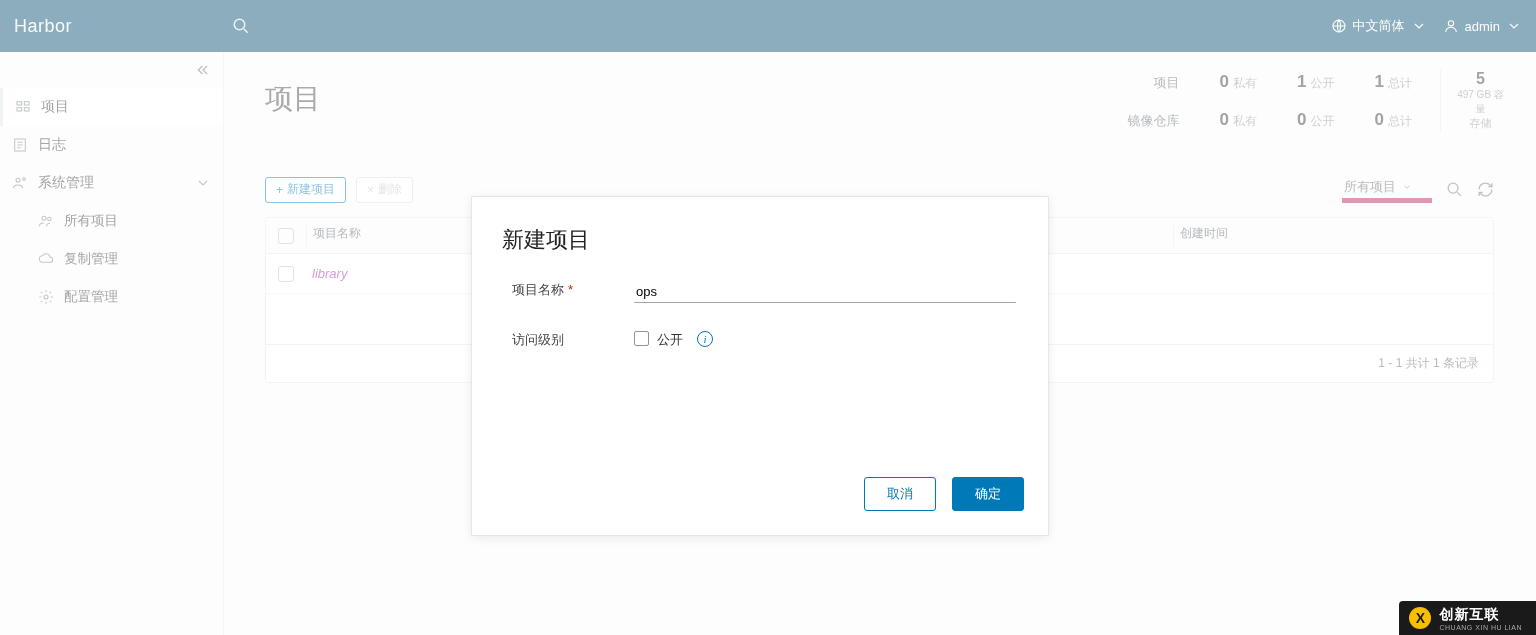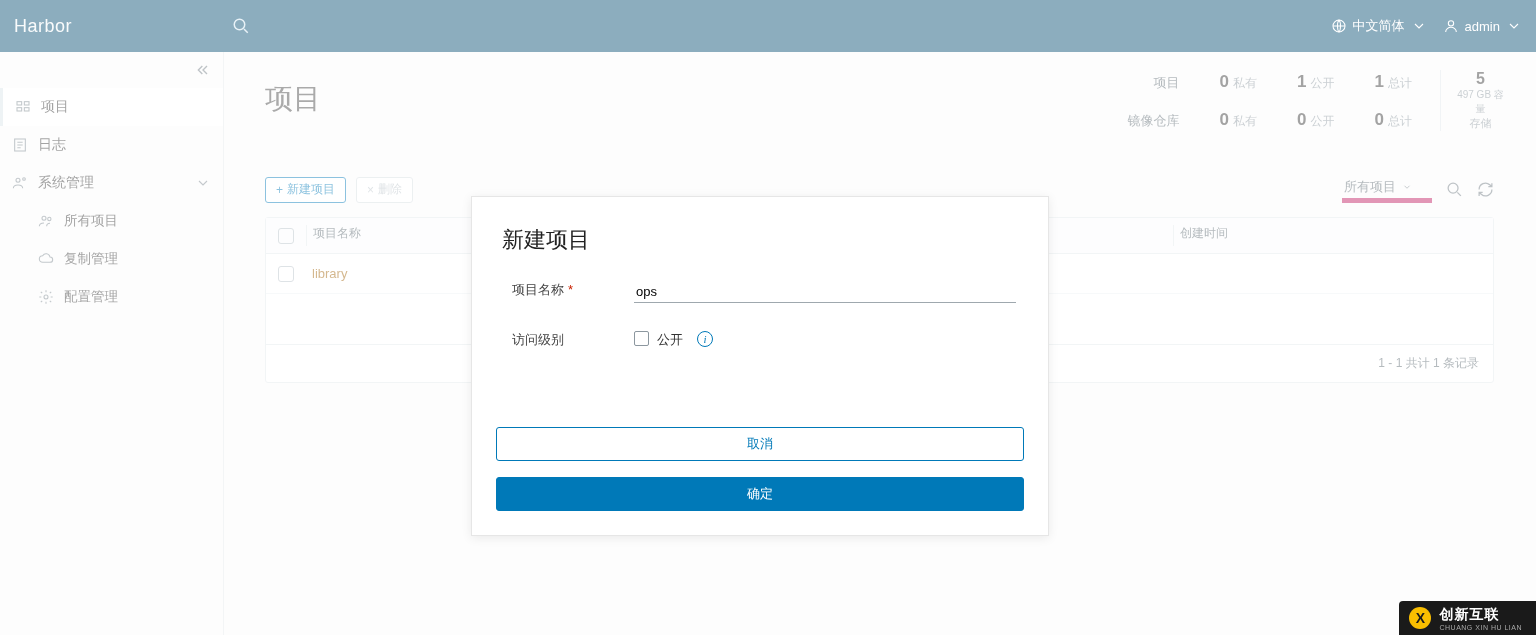--- a/index.html
+++ b/index.html
@@ -44,35 +44,35 @@
   .toolbar .right { margin-left:auto; display:flex; align-items:center; gap:14px; color:#5b6870; }
   .filter { border-bottom:5px solid #be185d; padding:2px 20px 2px 2px; font-size:13px; display:flex; align-items:center; gap:6px; }
   .filter svg { width:10px; height:10px; stroke:#6f7a82; fill:none; stroke-width:2; }
   .tico { width:17px; height:17px; stroke:#6f7a82; fill:none; stroke-width:1.8; cursor:pointer; }
   .table { margin-top:14px; border:1px solid #e3e8eb; border-radius:3px; background:#fff; }
   .thead, .trow { display:grid; grid-template-columns:40px 1fr 200px 220px 300px 20px; align-items:center; font-size:12px; }
   .thead { height:36px; border-bottom:1px solid #e3e8eb; color:#5b6870; background:#fafbfc;}
   .thead > div, .trow > div { padding:0 6px; }
   .thead .divider { border-left:1px solid #e3e8eb; height:60%; align-self:center;}
   .trow { height:40px; border-bottom:1px solid #edf1f3; color:#333; font-size:13px; }
-  .trow a { color:#a16207; text-decoration:none; }
+  .trow a { color:#a21caf; text-decoration:none;font-style:italic; }
   .chk { width:16px; height:16px; border:1px solid #b7c0c7; border-radius:3px; margin:auto; cursor:pointer;}
   .tfoot { height:38px; border-top:1px solid #e3e8eb; display:flex; align-items:center; justify-content:flex-end; font-size:12px; color:#5b6870; padding:0 14px;}
 
   
   .modal { position:absolute; z-index:20; top:196px; left:471px; width:578px; height:340px; background:#fff; box-shadow:0 2px 10px rgba(0,0,0,.08); border:1px solid #e6e6e6; display:flex; flex-direction:column; }
   .modal h2 { font-size:22px; font-weight:500; color:#222; padding:28px 30px 0; }
   .modal .form { padding:26px 32px 0 40px; flex:1; }
   .frow { display:flex; align-items:flex-start; margin-bottom:28px; font-size:13px; }
   .frow label { width:122px; color:#454545; }
   .req { color:#c92100; margin-left:4px; }
   .finput { flex:1; border:none; border-bottom:1px solid #9fa8ae; font-size:13px; padding:3px 2px; outline:none; }
   .fchk { width:15px; height:15px; border:1px solid #8c979f; border-radius:2px; margin-right:8px; cursor:pointer;}
   .info-icon { width:16px; height:16px; border:1.5px solid #0079b8; border-radius:50%; display:inline-flex; align-items:center; justify-content:center; font-size:11px; color:#0079b8; margin-left:14px; font-style:italic; font-family:serif; cursor:pointer;}
-  .modal-foot { display:flex; justify-content:flex-end; padding:0 24px 24px; gap:16px;flex-direction:column; }
+  .modal-foot { display:flex; justify-content:flex-end; padding:0 24px 24px; gap:16px; }
   .mbtn { height:34px; padding:0 22px; border-radius:3px; font-size:13px; cursor:pointer; }
   .mbtn.sec { background:#fff; border:1px solid #0079b8; color:#0079b8; }
   .mbtn.pri { background:#0079b8; border:1px solid #0079b8; color:#fff; }
 
   
   .watermark { position:absolute; z-index:30; right:0; bottom:0; background:#1a1a1a; color:#fff; height:34px; padding:0 14px 0 10px; display:flex; align-items:center; gap:8px; font-size:11px; border-top-left-radius:4px;}
   .watermark .logo { width:22px; height:22px; background:#f9be00; border-radius:50%; display:flex; align-items:center; justify-content:center; color:#1a1a1a; font-weight:bold; font-size:14px;}
   .watermark .t1 { font-size:14px; font-weight:bold; letter-spacing:1px; }
   .watermark .t2 { font-size:7px; letter-spacing:.5px; color:#aaa; }
 </style>

